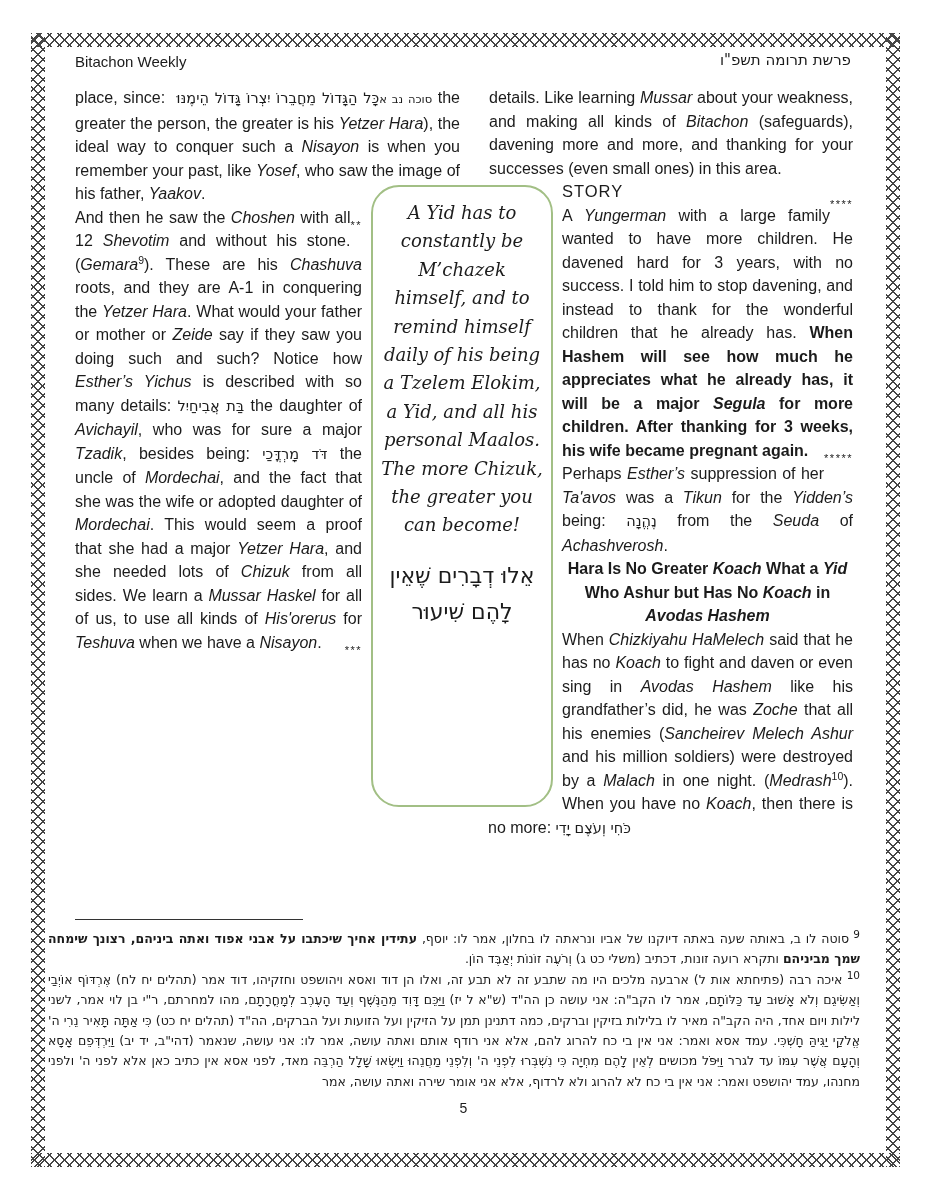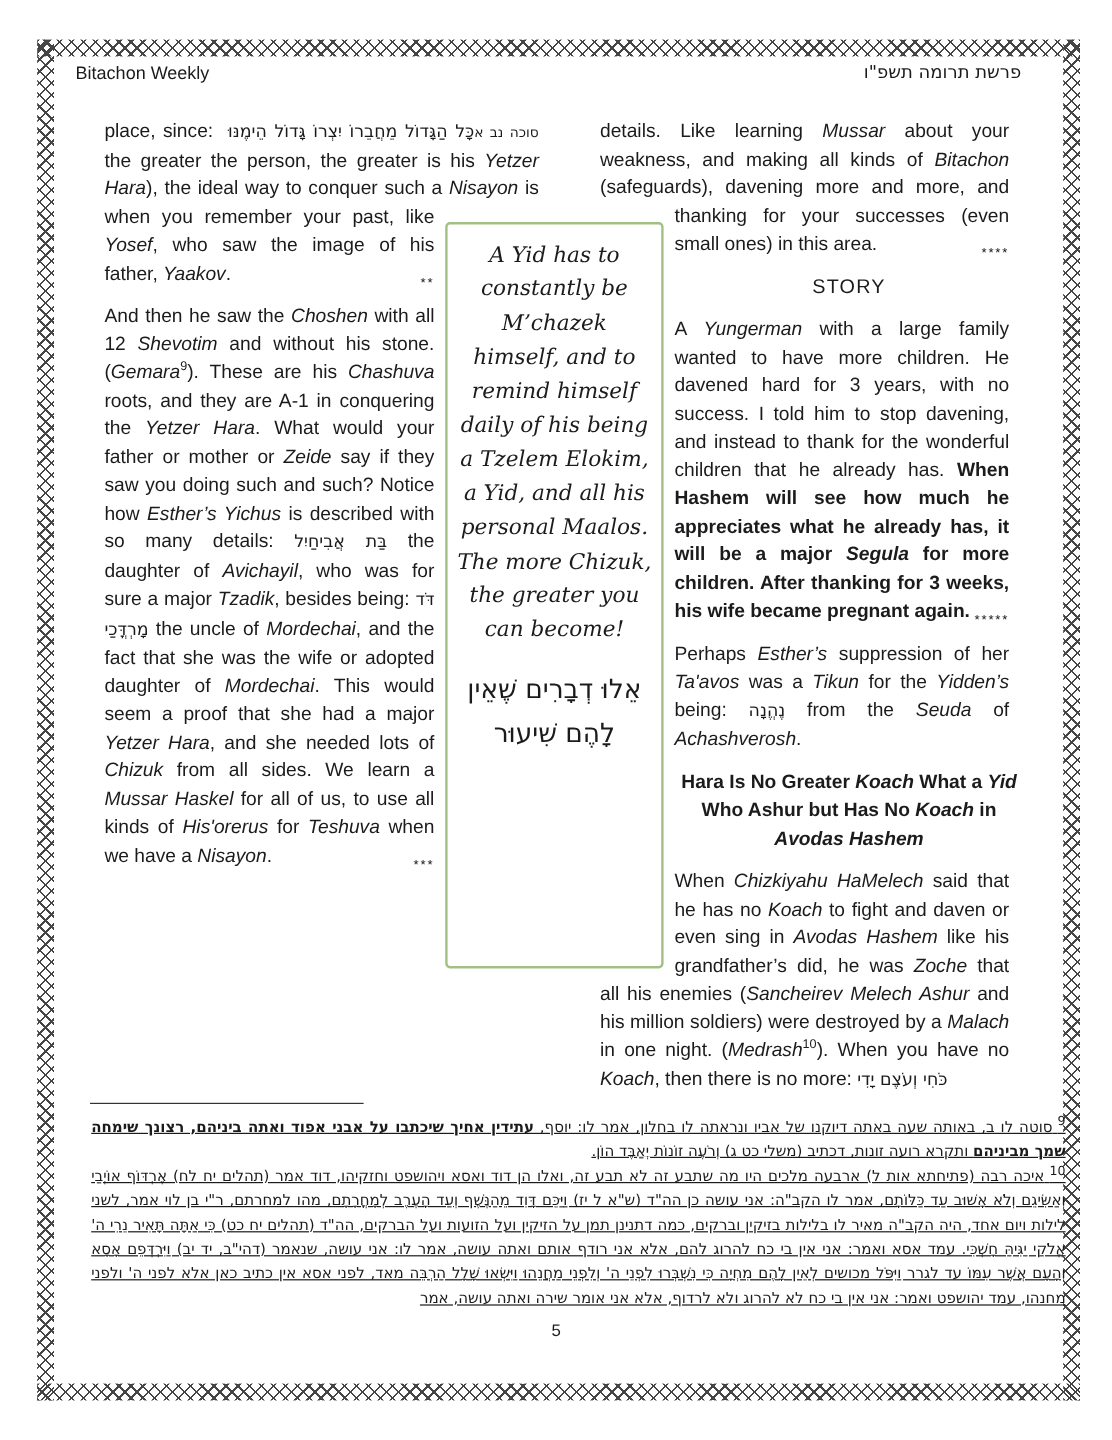--- a/index.html
+++ b/index.html
@@ -12,60 +12,60 @@
     position:absolute;
     background-image:
       repeating-linear-gradient(45deg,#454545 0 1.4px,transparent 1.4px 7px),
       repeating-linear-gradient(-45deg,#454545 0 1.4px,transparent 1.4px 7px);
   }
   .bd-top{left:31px;top:33px;width:869px;height:14px;}
   .bd-bottom{left:31px;top:1153px;width:869px;height:14px;}
   .bd-left{left:31px;top:33px;width:14px;height:1134px;}
   .bd-right{left:886px;top:33px;width:14px;height:1134px;}
 
-  .hdr-left{position:absolute;left:63px;top:53px;font-size:15px;}
+  .hdr-left{position:absolute;left:75px;top:53px;font-size:15px;}
   .hdr-right{position:absolute;right:76px;top:51px;font-size:15px;direction:rtl;
     font-family:"DejaVu Sans",sans-serif;}
 
   .col{position:absolute;top:86px;text-align:justify;font-size:16px;line-height:23.5px;}
   .col-left{left:75px;width:386px;}
   .col-right{left:488px;width:365px;}
   .sp{display:block;}
   .sp1l{float:right;width:1px;height:99px;}
   .sp2l{float:right;clear:right;width:99px;height:621px;}
   .sp1r{float:left;width:1px;height:99px;}
   .sp2r{float:left;clear:left;width:74px;height:621px;}
 
-  .blk-p{margin:12px;}
+  .blk-p{margin:0;}
   .blk-h{margin:0;font-weight:bold;text-align:center;}
-  .blk-hs{margin:0;text-align:center;letter-spacing:1px;font-size:16.5px;}
+  .blk-hs{margin:0;letter-spacing:1px;font-size:16.5px;}
   .fn-blk{margin:0;}
 
   .run-i{font-style:italic;}
   .run-b{font-weight:bold;}
   .run-bi{font-weight:bold;font-style:italic;}
   .run-he{font-family:"DejaVu Sans",sans-serif;font-size:14.5px;}
   .run-hes{font-family:"DejaVu Sans",sans-serif;font-size:11.5px;}
   .run-sup{vertical-align:super;font-size:10.5px;line-height:0;}
   .run-mark{float:right;font-size:11px;letter-spacing:1.5px;margin-top:8px;}
 
   .pullquote{
     position:absolute;left:371px;top:185px;width:182px;height:622px;
-    box-sizing:border-box;border:2.5px solid #a2bf85;border-radius:4px;
+    box-sizing:border-box;border:2.5px solid #a2bf85;border-radius:28px;
     text-align:center;padding:12px 7px 0;background:#ffffff;
   }
   .pq-script{font-family:"DejaVu Serif",serif;font-style:italic;
     font-size:18px;line-height:28.4px;color:#1c1c1c;}
   .pq-hebrew{font-family:"DejaVu Sans",sans-serif;font-size:22px;line-height:36px;
     margin-top:18px;direction:rtl;}
 
   .fn-sep{position:absolute;left:75px;top:919px;width:228px;border-top:1.6px solid #333;}
   .footnotes{
-    position:absolute;left:76px;top:929px;width:812px;direction:rtl;text-align:justify;
-    font-family:"DejaVu Sans",sans-serif;font-size:12.5px;line-height:20.4px;text-decoration:underline;
+    position:absolute;left:48px;top:929px;width:812px;direction:rtl;text-align:justify;
+    font-family:"DejaVu Sans",sans-serif;font-size:12.5px;line-height:20.4px;
   }
   .page-number{position:absolute;left:0;top:1100px;width:927px;text-align:center;font-size:14px;}
 </style>
 </head>
 <body>
 
 <div class="bd bd-top"></div>
 <div class="bd bd-bottom"></div>
 <div class="bd bd-left"></div>
 <div class="bd bd-right"></div>

